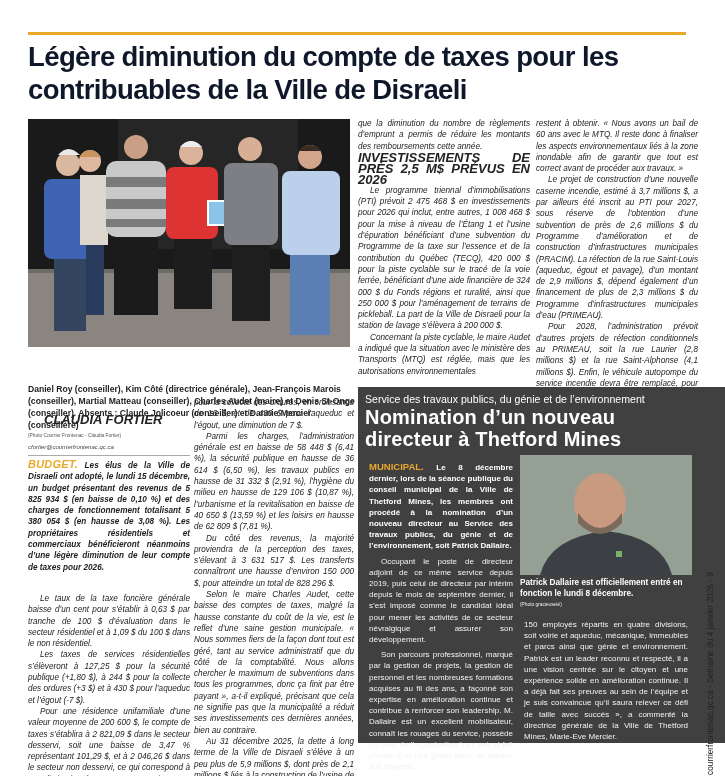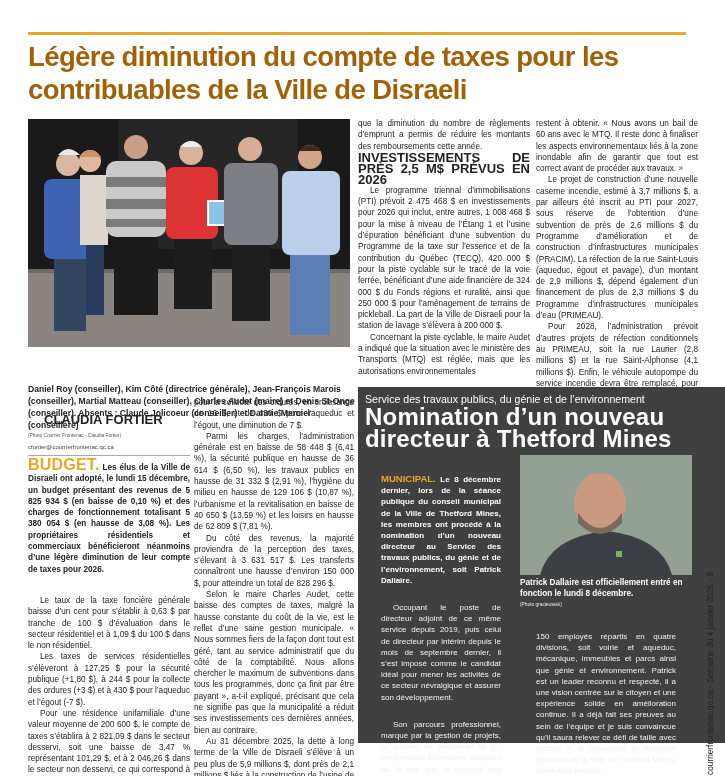--- a/index.html
+++ b/index.html
@@ -1,34 +1,34 @@
 <!DOCTYPE html>
 <html><head>
 <meta charset="utf-8">
 <style>
   html,body{margin:0;padding:0;background:#fff;}
   body{width:725px;height:776px;position:relative;overflow:hidden;font-family:"Liberation Sans",sans-serif;color:#222;}
   .rule{position:absolute;left:28px;top:32px;width:658px;height:3px;background:#e8a92b;}
-  .headline{position:absolute;left:28px;top:40px;width:680px;margin:0;font-family:"Liberation Sans",sans-serif;font-weight:bold;font-size:27.5px;line-height:33px;color:#a16207;letter-spacing:-0.6px;}
+  .headline{position:absolute;left:28px;top:40px;width:680px;margin:0;font-family:"Liberation Sans",sans-serif;font-weight:bold;font-size:27.5px;line-height:33px;color:#0f172a;letter-spacing:-0.6px;}
   .photo{position:absolute;left:28px;top:119px;width:322px;height:228px;overflow:hidden;background:#222;}
   .caption{position:absolute;left:28px;top:351px;width:330px;font-size:8.6px;line-height:12px;font-weight:bold;color:#222;margin-top:32px;}
   .credit{font-size:4.8px;font-weight:normal;color:#555;display:block;line-height:10px;}
-  .col{position:absolute;font-size:8.2px;line-height:11.3px;text-align:justify;color:#222;}
+  .col{position:absolute;font-size:8.2px;line-height:11.3px;text-align:justify;color:#222;font-style:italic;}
   .col p{margin:0;text-indent:12px;}
   .col p.noind{text-indent:0;}
   .byline{font-weight:bold;font-size:13px;line-height:12px;color:#222;margin:16px;}
   .email{font-size:6px;color:#444;line-height:11px;border-bottom:1px solid #aaa;padding-bottom:2px;margin-bottom:3px;}
   .lead{font-weight:bold;}
-  .kicker{color:#e8a92b;font-weight:bold;font-size:16px;letter-spacing:0.2px;}
+  .kicker{color:#e8a92b;font-weight:bold;font-size:11px;letter-spacing:0.2px;}
   .subhead{font-weight:bold;font-size:13px;line-height:11px;margin:8px 0 1px 0;text-indent:0 !important;color:#222;}
   .box{position:absolute;left:358px;top:387px;width:391px;height:356px;background:#404040;}
   .box-super{position:absolute;left:7px;top:6px;font-size:10.6px;color:#fff;}
-  .box-title{position:absolute;left:7px;top:19px;width:320px;font-weight:bold;font-size:24px;line-height:22px;color:#fff;margin:0;letter-spacing:0.2px;}
+  .box-title{position:absolute;left:7px;top:19px;width:320px;font-weight:bold;font-size:20px;line-height:22px;color:#fff;margin:0;letter-spacing:0.2px;}
   .box-col{position:absolute;font-size:8px;line-height:11.2px;text-align:justify;color:#f2f2f2;}
-  .box-col p{margin:16px;text-indent:12px;}
+  .box-col p{margin:4px;text-indent:12px;}
   .box-col .lead{color:#fff;}
   .box-kicker{color:#e8a92b;font-weight:bold;font-size:9.5px;}
   .box-photo{position:absolute;left:162px;top:68px;width:172px;height:120px;background:#8f9a8f;overflow:hidden;}
   .box-caption{position:absolute;left:162px;top:190px;width:172px;font-weight:bold;color:#fff;font-size:8.2px;line-height:11px;}
   .box-credit{font-size:4.8px;color:#eee;font-weight:normal;display:block;line-height:12px;}
   .folio{position:absolute;left:705px;top:775px;transform-origin:0 0;transform:rotate(-90deg);font-size:8.3px;color:#222;white-space:nowrap;}
 </style>
 </head>
 <body>
 

